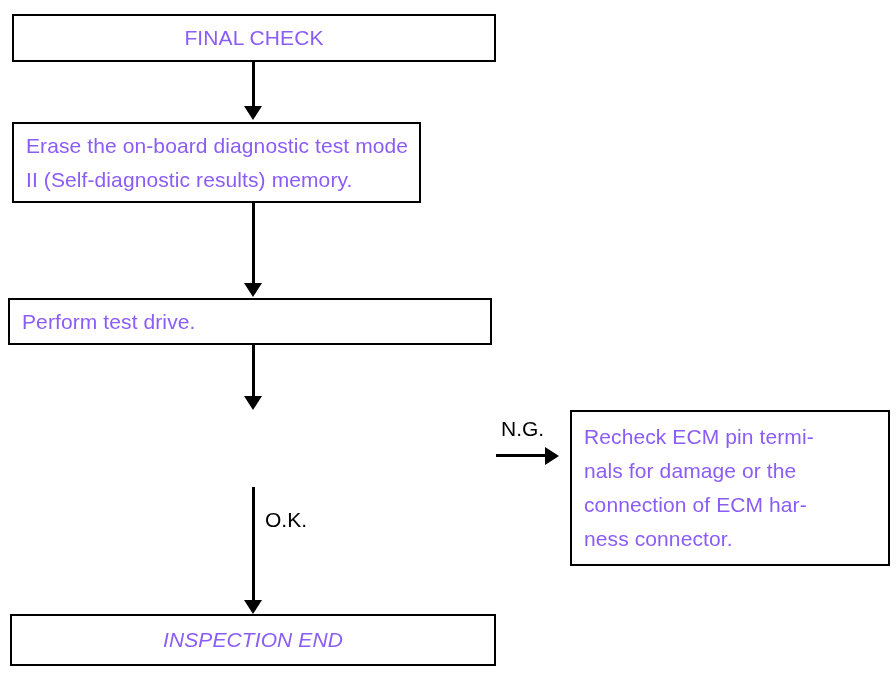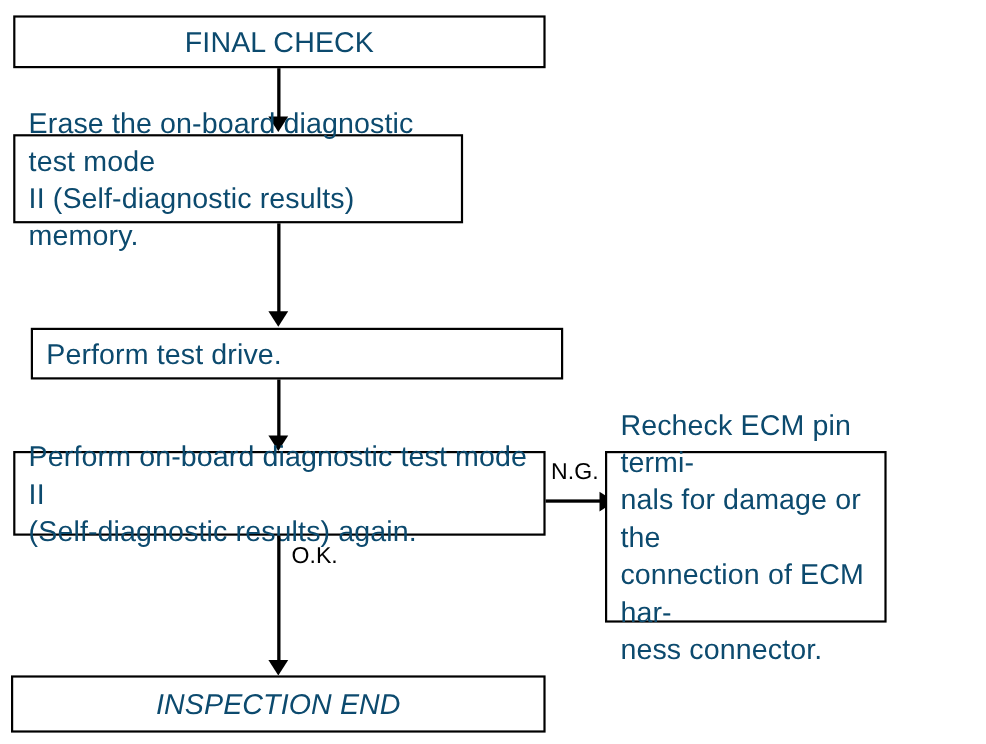--- a/index.html
+++ b/index.html
@@ -25,25 +25,25 @@
     box-sizing: border-box;
     border: 2px solid #000000;
     background: #ffffff;
   }
   .box-text {
     position: absolute;
     left: 12px;
     top: 50%;
     transform: translateY(-50%);
     right: 8px;
-    font-size: 26px;
+    font-size: 21px;
     line-height: 34px;
     letter-spacing: 0.1px;
     white-space: pre-line;
-    color: #0c4a6e;
+    color: #8b5cf6;
   }
   .box-text.centered {
     left: 0;
     right: 0;
     text-align: center;
   }
 
   
   .vline {
     position: absolute;
@@ -94,44 +94,40 @@
   <div class="arrow-down" style="left:244px; top:106px;"></div>
 
   <div class="box" style="left:12px; top:122px; width:409px; height:81px;">
     <div class="box-text">Erase the on-board diagnostic test mode
 II (Self-diagnostic results) memory.</div>
   </div>
 
   <div class="vline" style="left:252px; top:203px; height:81px;"></div>
   <div class="arrow-down" style="left:244px; top:283px;"></div>
 
-  <div class="box" style="left:28px; top:298px; width:484px; height:47px;">
+  <div class="box" style="left:8px; top:298px; width:484px; height:47px;">
     <div class="box-text">Perform test drive.</div>
   </div>
 
   <div class="vline" style="left:252px; top:345px; height:52px;"></div>
   <div class="arrow-down" style="left:244px; top:396px;"></div>
 
-  <div class="box" style="left:12px; top:410px; width:484px; height:77px;">
-    <div class="box-text">Perform on-board diagnostic test mode II
-(Self-diagnostic results) again.</div>
-  </div>
 
   <div class="edge-label" style="left:501px; top:417px;">N.G.</div>
   <div class="hline" style="left:496px; top:454px; width:50px;"></div>
   <div class="arrow-right" style="left:545px; top:447px;"></div>
 
-  <div class="box" style="left:550px; top:410px; width:256px; height:156px;">
+  <div class="box" style="left:570px; top:410px; width:320px; height:156px;">
     <div class="box-text">Recheck ECM pin termi-
 nals for damage or the
 connection of ECM har-
 ness connector.</div>
   </div>
 
-  <div class="edge-label" style="left:265px; top:494px;text-align:right;">O.K.</div>
+  <div class="edge-label" style="left:265px; top:508px;text-align:right;">O.K.</div>
   <div class="vline" style="left:252px; top:487px; height:114px;"></div>
   <div class="arrow-down" style="left:244px; top:600px;"></div>
 
   <div class="box" style="left:10px; top:614px; width:486px; height:52px;font-style:italic;">
     <div class="box-text centered">INSPECTION END</div>
   </div>
 
 </div>
 
 </body></html>

